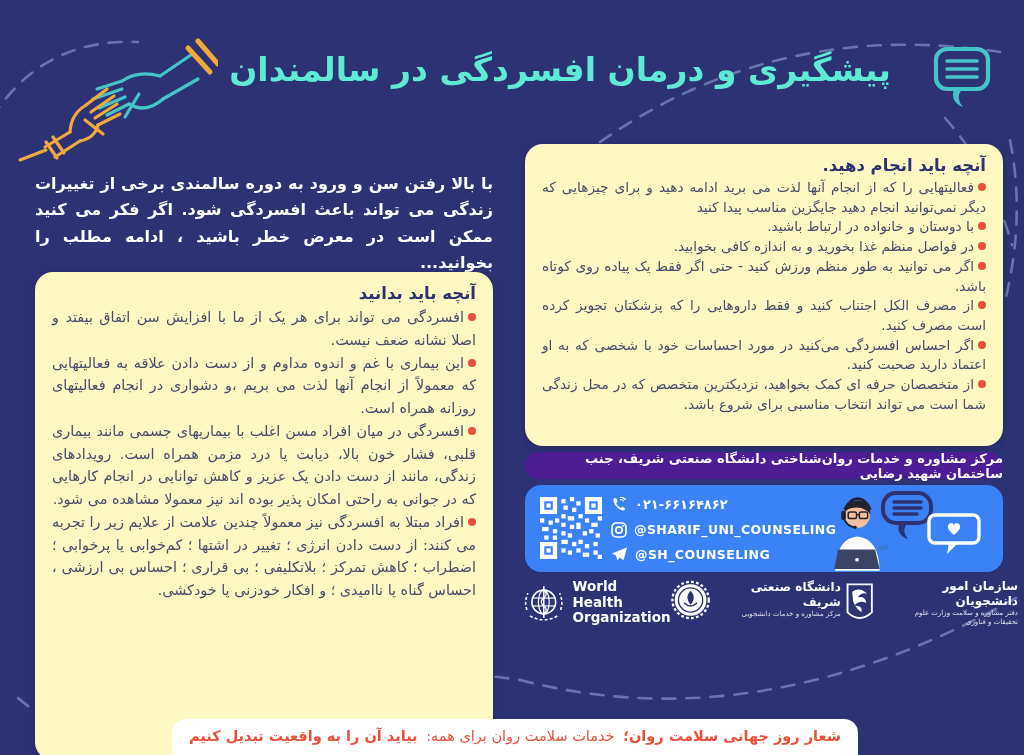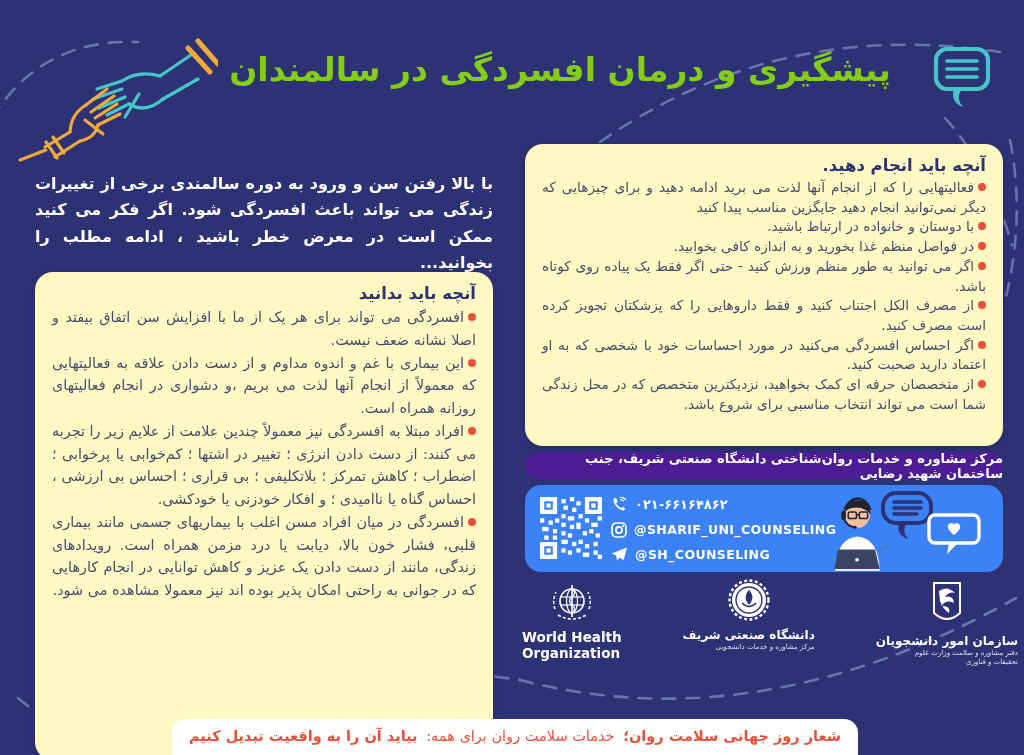--- a/index.html
+++ b/index.html
@@ -8,21 +8,21 @@
     position:relative; width:1024px; height:755px; overflow:hidden;
     background:#2c3274;
     font-family:"DejaVu Sans", sans-serif;
   }
   svg { display:block; }
   .deco-layer { position:absolute; inset:0; pointer-events:none; }
 
   .page-title {
     position:absolute; top:50px; left:190px; width:740px;
     direction:rtl; text-align:center;
-    color:#84cc16; font-size:33px; font-weight:bold; letter-spacing:0;
+    color:#5eead4; font-size:33px; font-weight:bold; letter-spacing:0;
   }
 
   .intro {
     position:absolute; top:171px; left:35px; width:458px;
     direction:rtl; text-align:justify;
     color:#ffffff; font-weight:bold; font-size:16px; line-height:1.65;
   }
 
   .card {
     position:absolute; background:#fef9c3; border-radius:18px;
@@ -58,21 +58,21 @@
     color:#fff; font-weight:bold; font-size:12.5px; letter-spacing:.4px; }
   .contact-row .num { direction:ltr; font-size:13px; }
   .person { position:absolute; left:288px; top:6px; width:88px; height:81px; }
   .bubble-navy { position:absolute; left:352px; top:3px; width:62px; height:56px; }
   .bubble-heart { position:absolute; left:400px; top:26px; width:58px; height:48px; }
 
   .logos {
     position:absolute; left:522px; top:579px; width:496px;
     display:flex; justify-content:space-between; align-items:flex-start;
   }
-  .logo-group { display:flex; align-items:center; gap:7px; color:#fff;flex-direction:column; }
+  .logo-group { display:flex; align-items:center; gap:7px; color:#fff; }
   .logo-who .t1 { font-size:13.5px; font-weight:bold; line-height:1.15; }
   .logo-fa-title { direction:rtl; font-size:12px; font-weight:bold; line-height:1.25; }
   .logo-fa-sub { direction:rtl; font-size:7px; opacity:.85; line-height:1.35; }
 
   .slogan-banner {
     position:absolute; left:172px; top:719px; width:686px; height:48px;
     background:#ffffff; border-radius:14px;
     direction:rtl; text-align:center; padding-top:9px;
     color:#e8503a; font-size:14.5px;
   }
@@ -141,22 +141,22 @@
 
   <div class="page-title">پیشگیری و درمان افسردگی در سالمندان</div>
 
   <div class="intro">با بالا رفتن سن و ورود به دوره سالمندی برخی از تغییرات زندگی می تواند باعث افسردگی شود. اگر فکر می کنید ممکن است در معرض خطر باشید ، ادامه مطلب را بخوانید...</div>
 
   <div class="card card-know">
     <h2>آنچه باید بدانید</h2>
     <ul class="bullets">
       <li><span class="dot"></span><span>افسردگی می تواند برای هر یک از ما با افزایش سن اتفاق بیفتد و اصلا نشانه ضعف نیست.</span></li>
       <li><span class="dot"></span><span>این بیماری با غم و اندوه مداوم و از دست دادن علاقه به فعالیتهایی که معمولاً از انجام آنها لذت می بریم ،و دشواری در انجام فعالیتهای روزانه همراه است.</span></li>
+      <li><span class="dot"></span><span>افسردگی در میان افراد مسن اغلب با بیماریهای جسمی مانند بیماری قلبی، فشار خون بالا، دیابت یا درد مزمن همراه است. رویدادهای زندگی، مانند از دست دادن یک عزیز و کاهش توانایی در انجام کارهایی که در جوانی به راحتی امکان پذیر بوده اند نیز معمولا مشاهده می شود.</span></li>
       <li><span class="dot"></span><span>افراد مبتلا به افسردگی نیز معمولاً چندین علامت از علایم زیر را تجربه می کنند: از دست دادن انرژی ؛ تغییر در اشتها ؛ کم‌خوابی یا پرخوابی ؛ اضطراب ؛ کاهش تمرکز ؛ بلاتکلیفی ؛ بی قراری ؛ احساس بی ارزشی ، احساس گناه یا ناامیدی ؛ و افکار خودزنی یا خودکشی.</span></li>
-      <li><span class="dot"></span><span>افسردگی در میان افراد مسن اغلب با بیماریهای جسمی مانند بیماری قلبی، فشار خون بالا، دیابت یا درد مزمن همراه است. رویدادهای زندگی، مانند از دست دادن یک عزیز و کاهش توانایی در انجام کارهایی که در جوانی به راحتی امکان پذیر بوده اند نیز معمولا مشاهده می شود.</span></li>
     </ul>
   </div>
 
   <div class="card card-do">
     <h2>آنچه باید انجام دهید.</h2>
     <ul class="bullets">
       <li><span class="dot"></span><span>فعالیتهایی را که از انجام آنها لذت می برید ادامه دهید و برای چیزهایی که دیگر نمی‌توانید انجام دهید جایگزین مناسب پیدا کنید</span></li>
       <li><span class="dot"></span><span>با دوستان و خانواده در ارتباط باشید.</span></li>
       <li><span class="dot"></span><span>در فواصل منظم غذا بخورید و به اندازه کافی بخوابید.</span></li>
       <li><span class="dot"></span><span>اگر می توانید به طور منظم ورزش کنید - حتی اگر فقط یک پیاده روی کوتاه باشد.</span></li>

